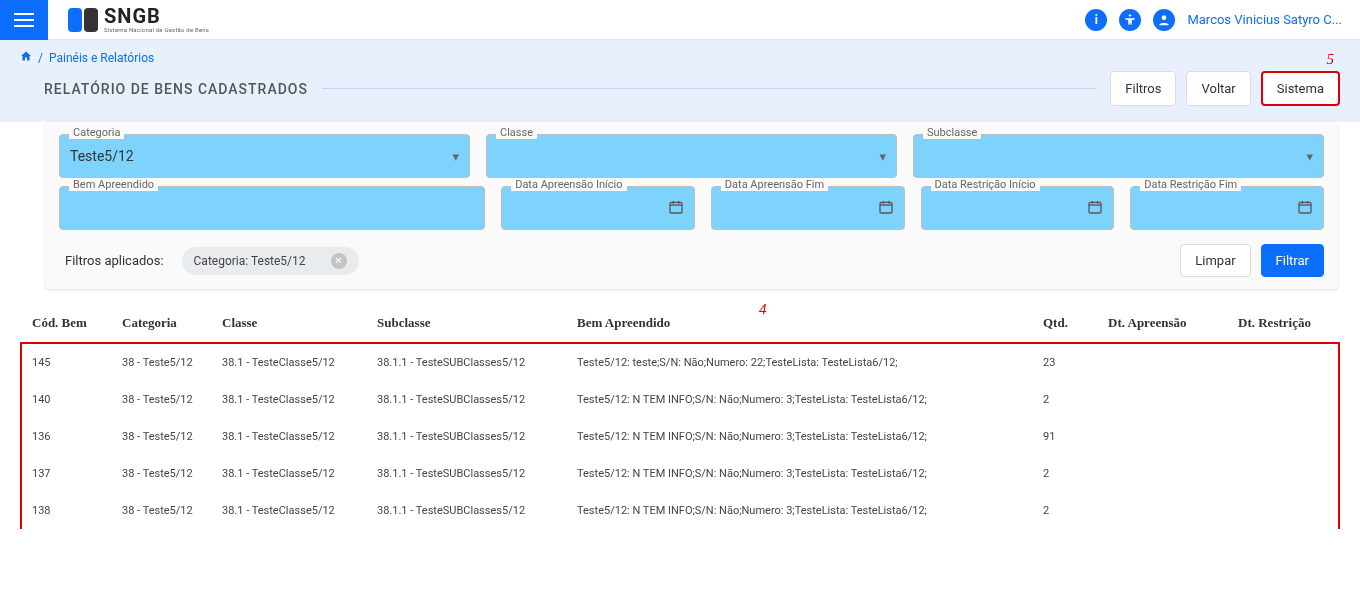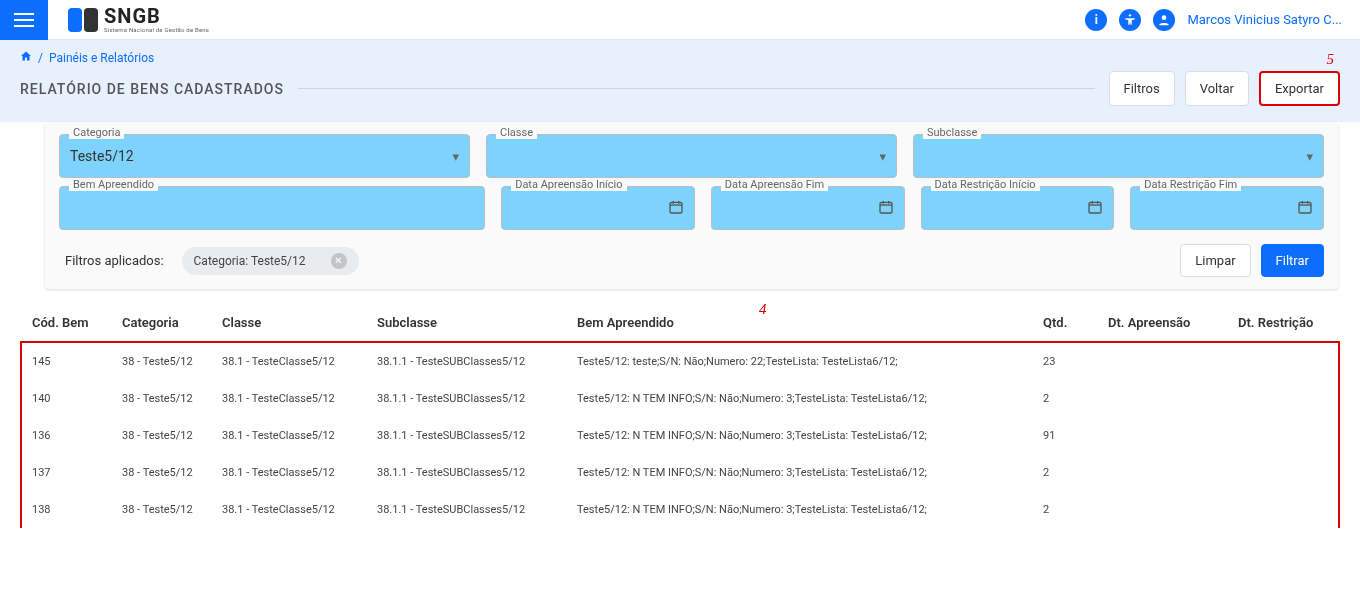--- a/index.html
+++ b/index.html
@@ -14,21 +14,21 @@
   .logo-symbol span:nth-child(2){background:#333;}
   .logo-text { font-weight:700; font-size:20px; letter-spacing:1px; color:#222; line-height:1;}
   .logo-sub { font-size:6px; color:#666; letter-spacing:0.2px;}
   .top-right { margin-left:auto; display:flex; align-items:center; gap:12px; padding-right:18px;}
   .icon-circle { width:22px; height:22px; border-radius:50%; background:#0d6efd; display:flex; align-items:center; justify-content:center; color:#fff; font-weight:700; font-size:12px; }
   .user-name { color:#0d6efd; font-size:13px;}
   .subheader { background:#e8f0fe; padding: 10px 20px 16px 20px; min-height: 60px;}
   .breadcrumb { color:#0d6efd; font-size:12px; display:flex; align-items:center; gap:6px; margin-bottom:6px;}
   .breadcrumb a { color:#0d6efd; text-decoration:none;}
   .title-row { display:flex; align-items:center; gap:14px;}
-  .page-title { color:#555; font-size:14px; letter-spacing:1px; font-weight:500; white-space:nowrap;}
+  .page-title { color:#555; font-size:14px; letter-spacing:1px; font-weight:500; white-space:nowrap;margin-left:24px;}
   .title-line { flex:1; height:1px; background:#c7d5ee;}
   .btn { background:#fff; border:1px solid #dadce0; border-radius:4px; padding:8px 14px; font-size:13px; cursor:pointer; color:#333;}
   .btn-row { display:flex; gap:10px; }
   .export-wrap { position:relative; border:2px solid #d00; border-radius:4px; }
   .annot { position:absolute; font-size:15px; color:#d00; font-family: serif; font-style: italic;}
   .filter-card { margin:0 22px 0 45px; padding:12px 14px; border-radius:4px; background:#fafafa; box-shadow:0 1px 3px rgba(0,0,0,0.15);}
   .filters-row { display:flex; gap:16px; margin-bottom:8px;}
   .field { position:relative; flex:1; }
   .field-box { border:1px solid #bdbdbd; border-radius:4px; height:44px; display:flex; align-items:center; padding:7px 10px; background:#7dd3fc;}
   .field-label { position:absolute; top:-8px; left:10px; background:#fafafa; padding:0 4px; font-size:11px; color:#666;}
@@ -37,21 +37,21 @@
   .cal-icon { margin-left:auto; color:#555;}
   .filters-row2 .field { flex:1; }
   .filters-row2 .field.bem { flex:2.2; }
   .applied-row { display:flex; align-items:center; gap:18px; margin-top:14px;}
   .applied-label { font-size:13px; color:#333; margin-left:6px;}
   .chip { background:#e9ecef; border-radius:16px; padding:6px 12px; font-size:12px; color:#444; display:flex; align-items:center; gap:25px;}
   .chip-x { width:16px; height:16px; border-radius:50%; background:#c4c4c4; color:#fff; display:flex; align-items:center; justify-content:center; font-size:10px; cursor:pointer;}
   .action-area { margin-left:auto; display:flex; gap:10px;border-radius:16px;}
   .btn-primary { background:#0d6efd; color:#fff; border-color:#0d6efd;}
   table { width:100%; border-collapse:collapse; }
-  th { text-align:left; font-weight:600; font-size:13px; color:#333; padding:12px 10px; border-bottom:1px solid #eee;}
+  th { text-align:left; font-weight:600; font-size:13px; color:#333; padding:12px 10px; border-bottom:1px solid #eee;font-family:Liberation Serif, serif;}
   td { font-size:11px; color:#444; padding:12px 10px; }
   .head-row th { border-top: none;}
   .col-cod{width:90px;}
   .col-cat{width:100px;}
   .col-cls{width:155px;}
   .col-sub{width:200px;}
   .col-qtd{width:65px;}
   .col-dta{width:130px;}
   .col-dtr{width:110px;}
   .table-outer{ margin:14px 22px 0 22px; position:relative;}
@@ -107,21 +107,21 @@
     <a href="#">Painéis e Relatórios</a>
   </div>
   <div class="title-row">
     <div class="page-title">RELATÓRIO DE BENS CADASTRADOS</div>
     <div class="title-line"></div>
     <div class="btn-row">
       <button class="btn">Filtros</button>
       <button class="btn">Voltar</button>
       <div class="export-wrap">
         <span class="annot" style="top:-22px; right:4px;">5</span>
-        <button class="btn" style="border:none;">Exportar</button>
+        <button class="btn" style="border:none;">Sistema</button>
       </div>
     </div>
   </div>
 </div>
 
 <div class="filter-card">
   <div class="filters-row">
     <div class="field">
       <span class="field-label">Categoria</span>
       <div class="field-box">

